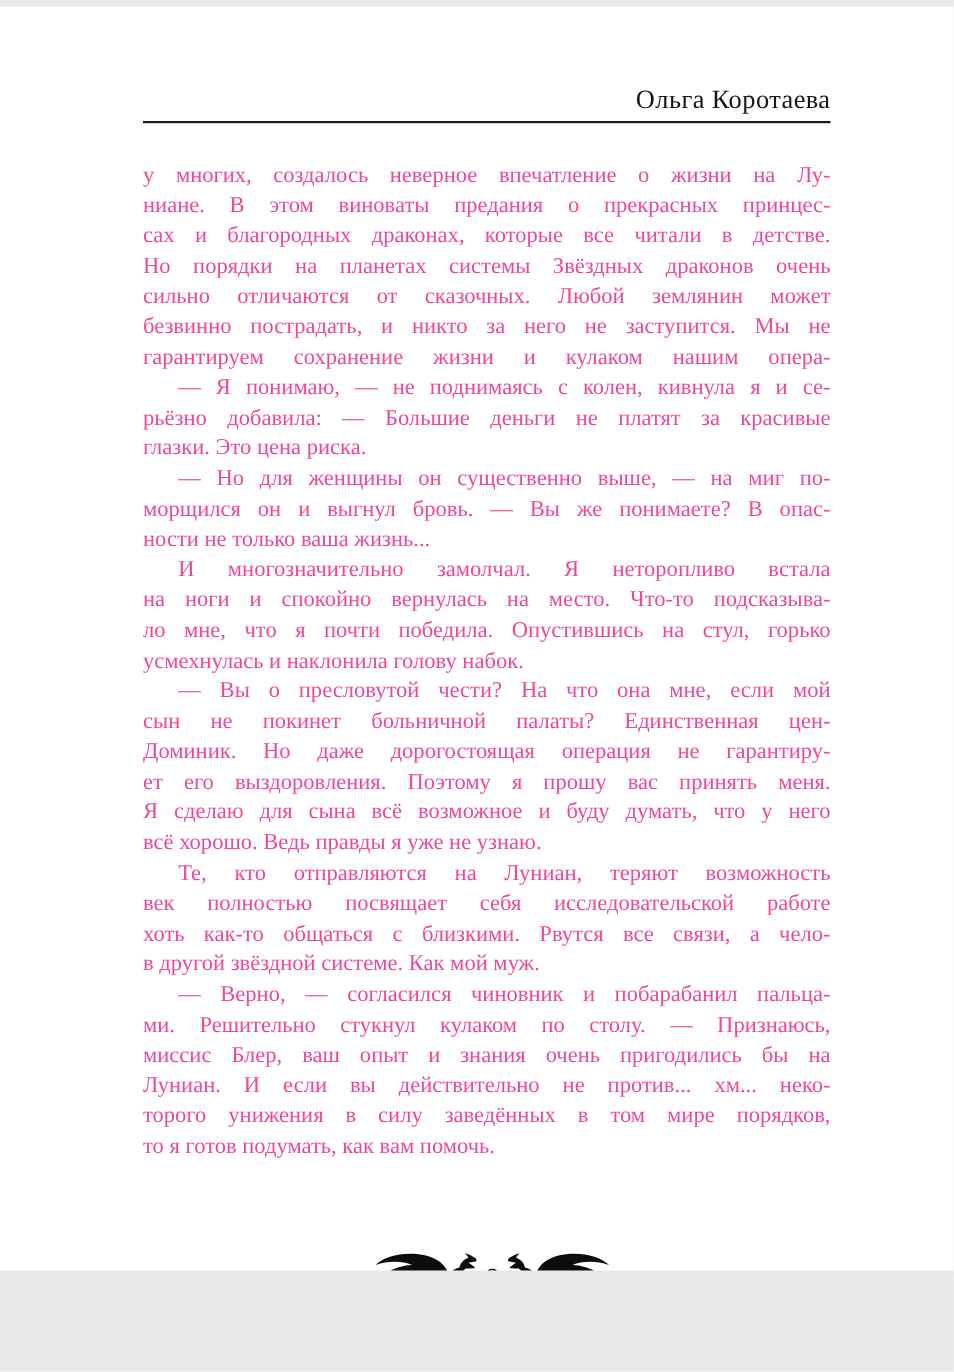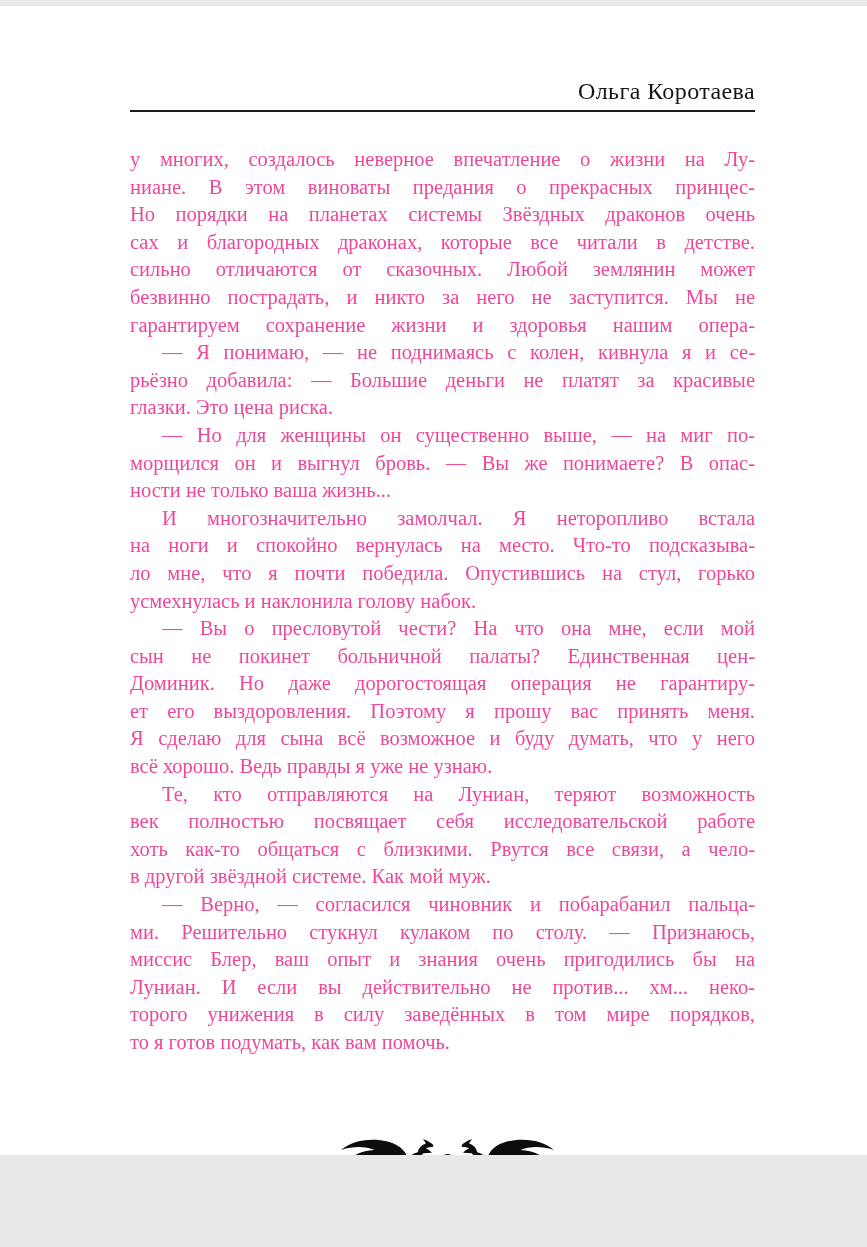--- a/index.html
+++ b/index.html
@@ -75,25 +75,25 @@
 
 <div class="page">
 
   <div class="running-head">Ольга Коротаева</div>
 
   <div class="head-rule"></div>
 
   <main class="body-text">
       <div class="line">у многих, создалось неверное впечатление о жизни на Лу-</div>
       <div class="line">ниане. В этом виноваты предания о прекрасных принцес-</div>
+      <div class="line">сах и благородных драконах, которые все читали в детстве.</div>
       <div class="line">Но порядки на планетах системы Звёздных драконов очень</div>
-      <div class="line">сах и благородных драконах, которые все читали в детстве.</div>
       <div class="line">сильно отличаются от сказочных. Любой землянин может</div>
       <div class="line">безвинно пострадать, и никто за него не заступится. Мы не</div>
-      <div class="line">гарантируем сохранение жизни и здоровья нашим опера-</div>
+      <div class="line">гарантируем сохранение жизни и кулаком нашим опера-</div>
       <div class="line indent">— Я понимаю, — не поднимаясь с колен, кивнула я и се-</div>
       <div class="line">рьёзно добавила: — Большие деньги не платят за красивые</div>
       <div class="line lastline">глазки. Это цена риска.</div>
       <div class="line indent">— Но для женщины он существенно выше, — на миг по-</div>
       <div class="line">морщился он и выгнул бровь. — Вы же понимаете? В опас-</div>
       <div class="line lastline">ности не только ваша жизнь...</div>
       <div class="line indent">И многозначительно замолчал. Я неторопливо встала</div>
       <div class="line">на ноги и спокойно вернулась на место. Что-то подсказыва-</div>
       <div class="line">ло мне, что я почти победила. Опустившись на стул, горько</div>
       <div class="line lastline">усмехнулась и наклонила голову набок.</div>

